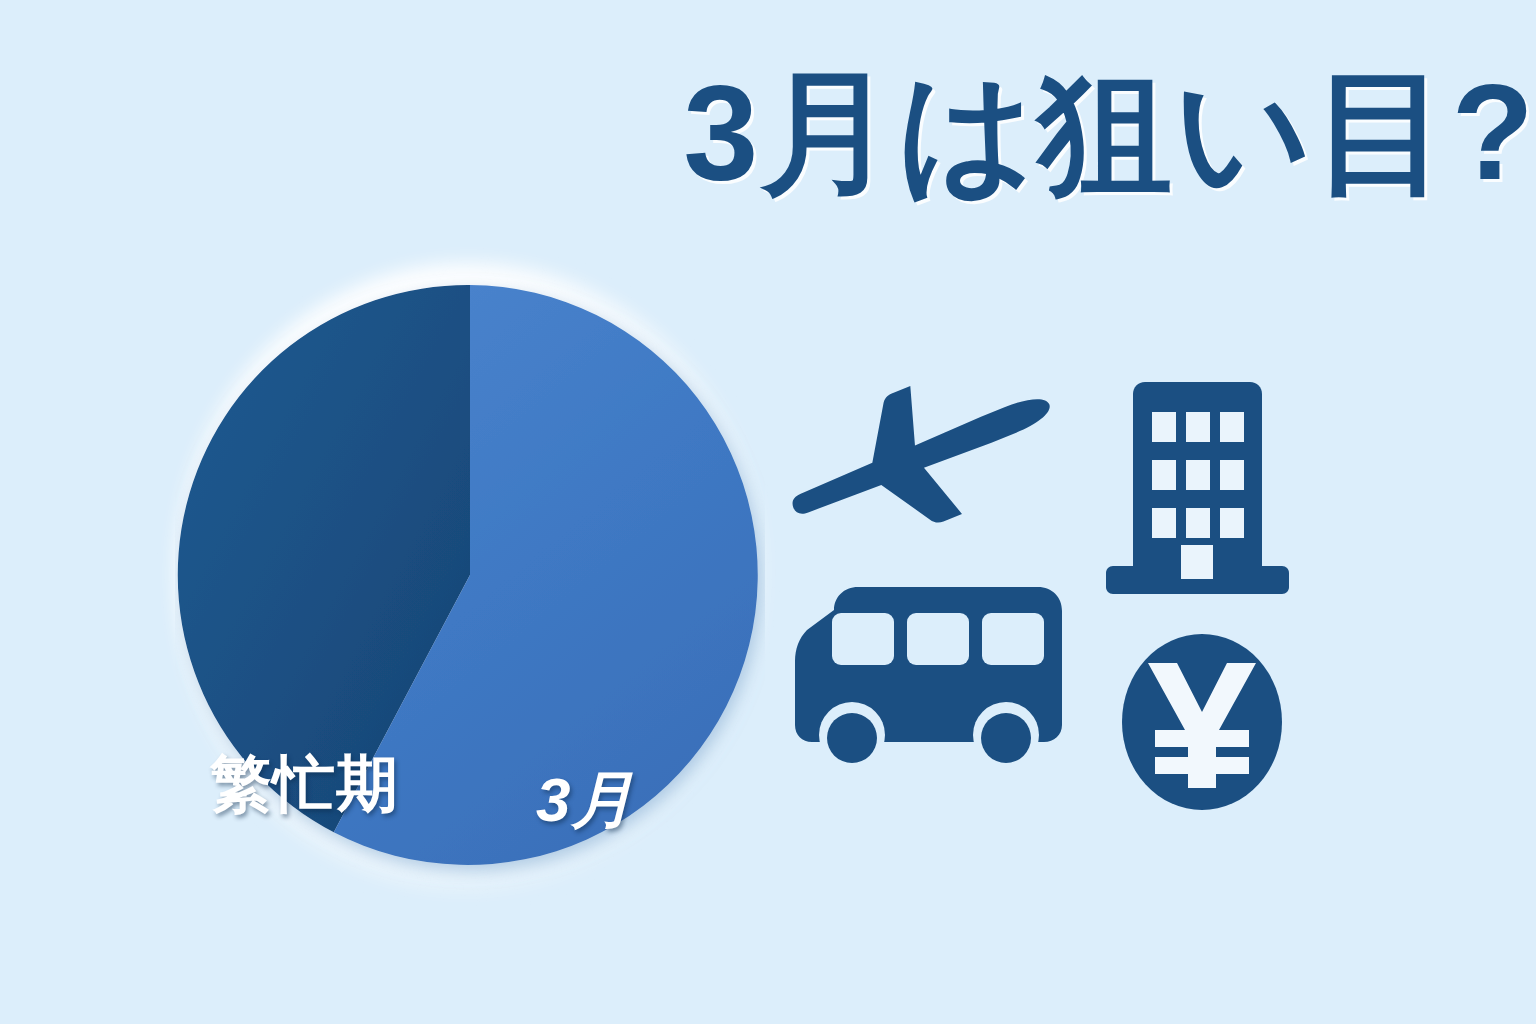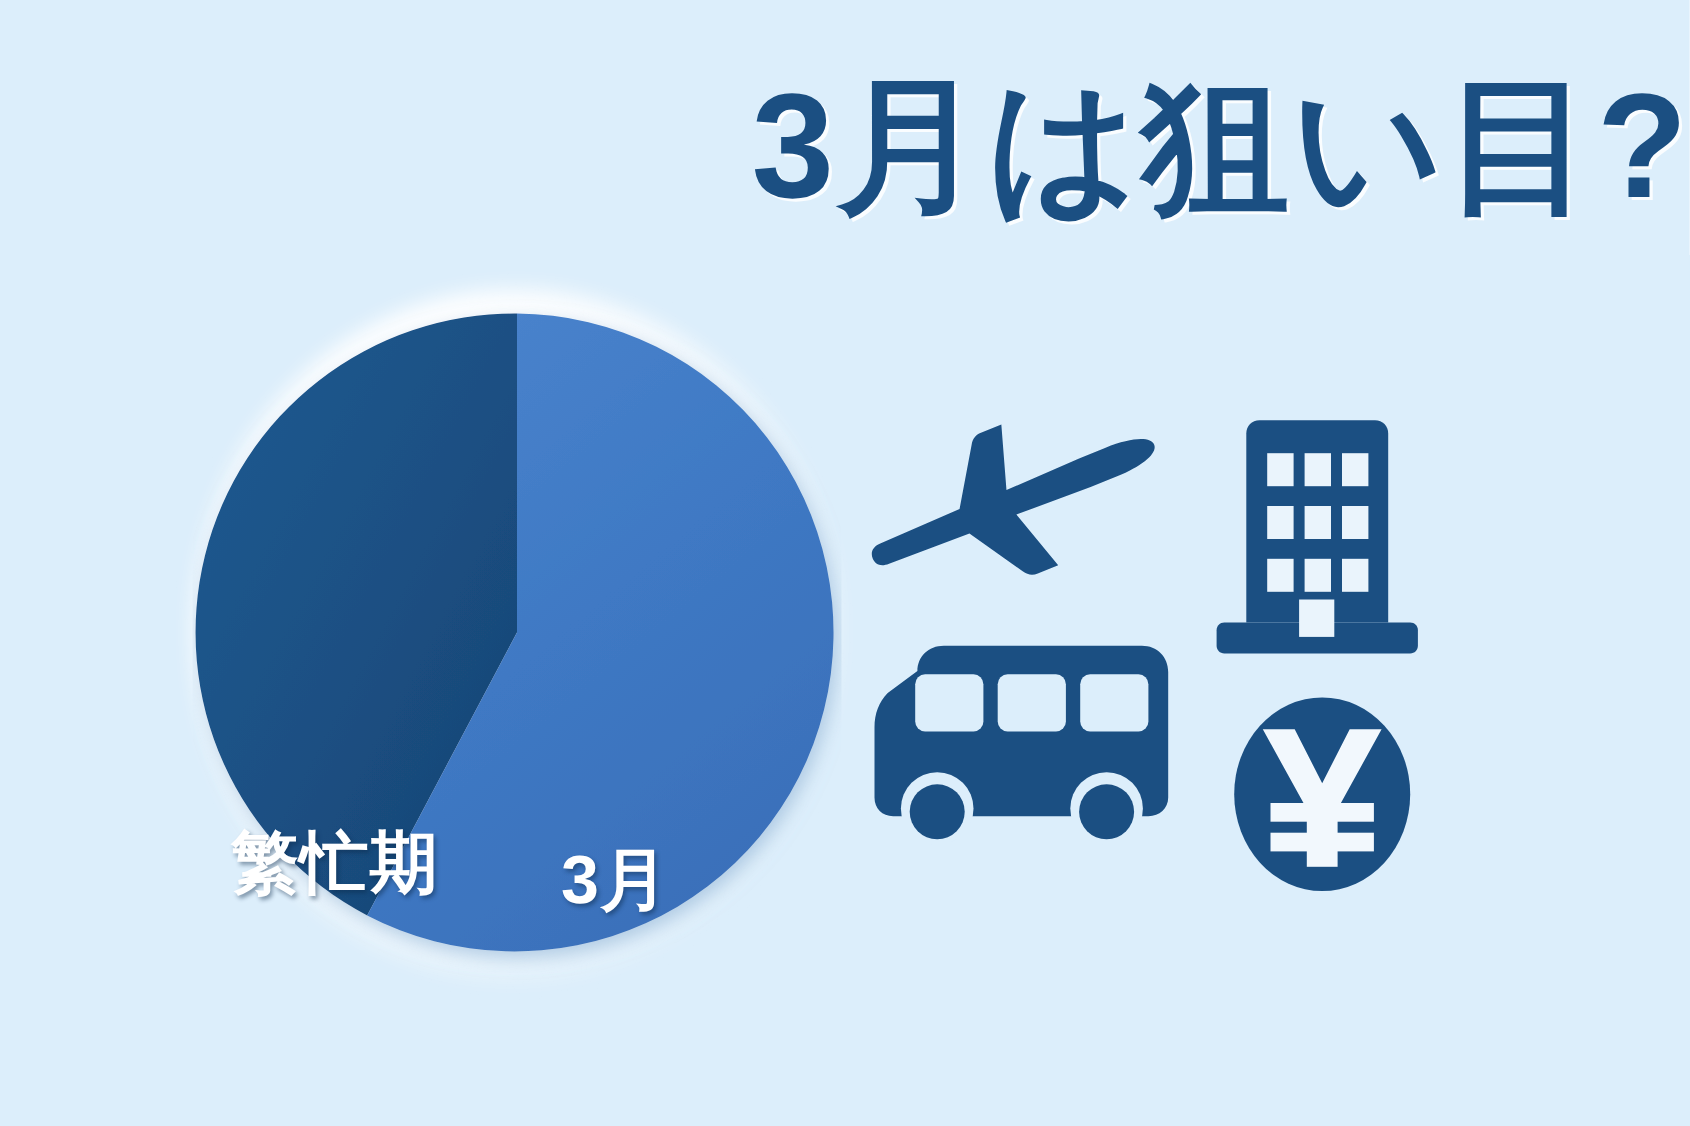--- a/index.html
+++ b/index.html
@@ -60,21 +60,21 @@
   .slice-label {
     position: absolute;
     font-size: 62px;
     font-weight: 700;
     color: #ffffff;
     text-shadow: 2px 3px 4px rgba(10,40,70,0.45);
     white-space: nowrap;
     letter-spacing: 1px;
   }
   #label-busy { left: 35px; top: 480px; }
-  #label-march { left: 335px; top: 496px; }
+  #label-march { left: 361px; top: 496px; font-style: italic; }
 
   
   #icons {
     position: absolute;
     left: 760px;
     top: 340px;
     width: 580px;
     height: 510px;
   }
   .icon-slot { position: absolute; }

